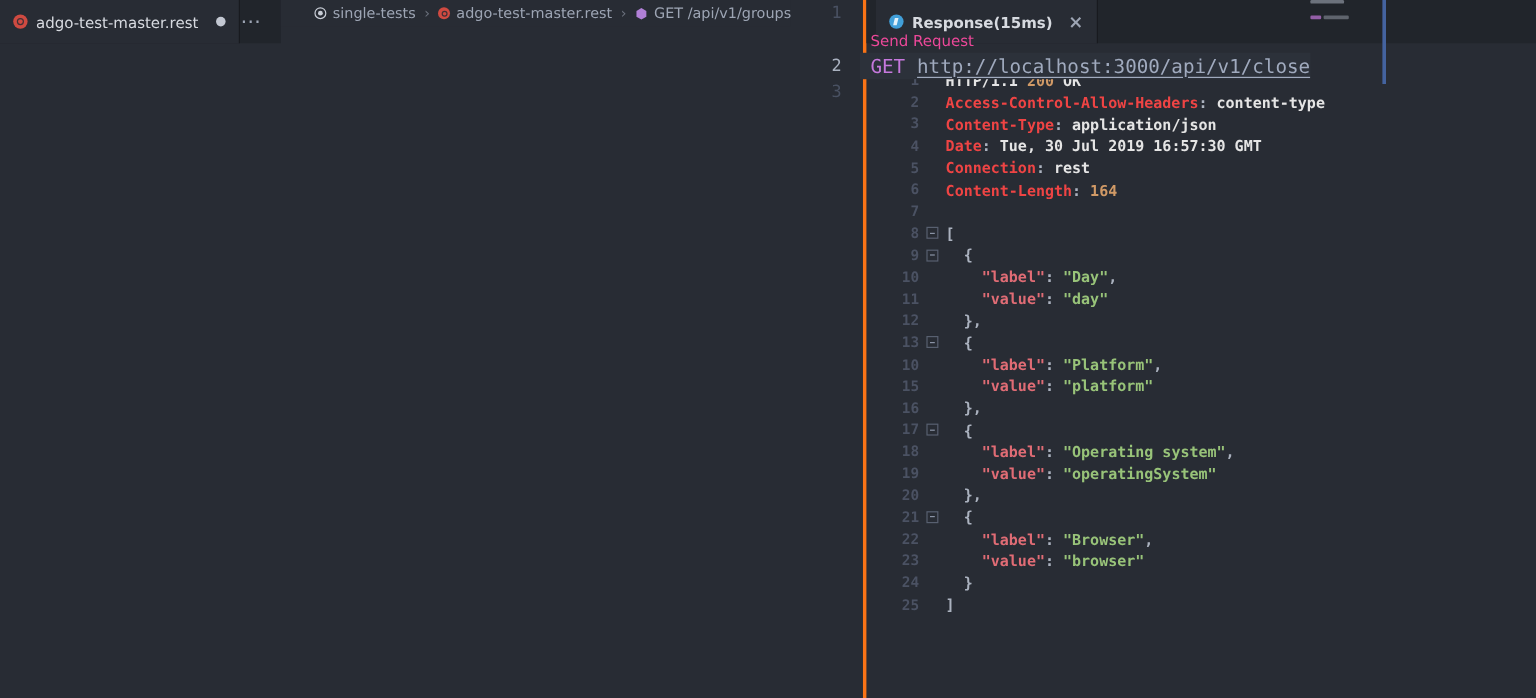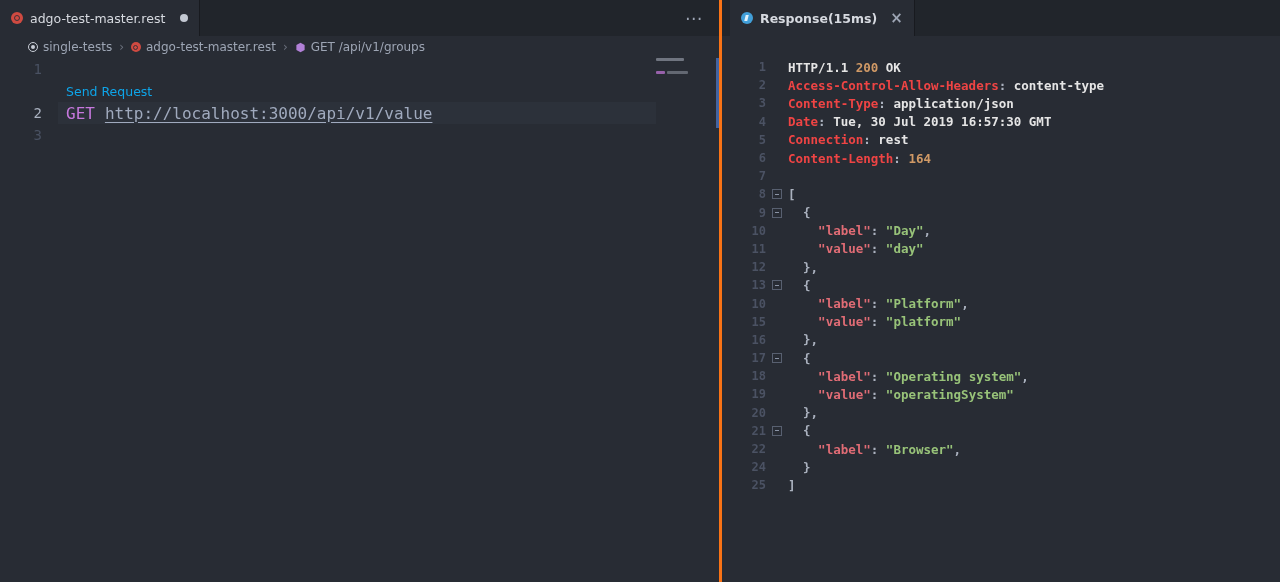--- a/index.html
+++ b/index.html
@@ -6,21 +6,21 @@
   html, body { margin: 0; padding: 0; }
   body {
     width: 1280px; height: 582px;
     background: #282c34;
     overflow: hidden;
     font-family: "DejaVu Sans", "Liberation Sans", sans-serif;
   }
   .window { display: flex; width: 1280px; height: 582px; }
 
   
-  .left-pane  { width: 719px; flex: none; display: flex; flex-direction: column; background: #282c34; position: relative; }
+  .left-pane  { width: 719px; flex: none; display: flex; flex-direction: row; background: #282c34; position: relative; }
   .right-pane { flex: 1; border-left: 3px solid #f97316; display: flex; flex-direction: column; background: #282c34; font-weight: bold; }
 
   
   .tabbar { height: 36px; flex: none; background: #21252b; display: flex; align-items: stretch; }
   .tab {
     display: flex; align-items: center; gap: 7px;
     padding: 0 11px; background: #282c34;
     border-right: 1px solid #181a1f;
     font-size: 12.5px; color: #d7dae0; cursor: pointer;
   }
@@ -50,21 +50,21 @@
   .method-icon { flex: none; display: inline-flex; }
 
   
   .editor { flex: 1; position: relative; font-family: "DejaVu Sans Mono", "Liberation Mono", monospace; }
   .ed-lines { margin-right: 63px; }
   .ed-row { display: flex; align-items: center; height: 22px; font-size: 16px; color: #abb2bf; }
   .ed-row.current { background: linear-gradient(to right, rgba(0,0,0,0) 0 58px, #2c313a 58px 100%); }
   .ed-ln { width: 42px; flex: none; text-align: right; color: #495162; font-size: 14px; }
   .ed-row.current .ed-ln { color: #aab2c0; }
   .ed-code { padding-left: 24px; white-space: pre; display: flex; align-items: center; }
-  .lens-text { font-family: "DejaVu Sans", "Liberation Sans", sans-serif; font-size: 12.5px; color: #0ea5e9; cursor: pointer; }
+  .lens-text { font-family: "DejaVu Sans", "Liberation Sans", sans-serif; font-size: 12.5px; color: #ec4899; cursor: pointer; }
   .method { color: #c678dd; margin-right: 10px; }
   .url { color: #a0aabe; text-decoration: underline; text-underline-offset: 3px; cursor: pointer; }
 
   .minimap { position: absolute; top: 0; right: 7px; width: 56px; height: 100%; }
   .mm-mark { position: absolute; height: 3px; border-radius: 1px; }
   .mm-mark.m1 { top: 0;  left: 0;  width: 28px; background: rgba(171,178,191,0.55); }
   .mm-mark.m2 { top: 13px; left: 0;  width: 9px;  background: rgba(198,120,221,0.70); }
   .mm-mark.m3 { top: 13px; left: 11px; width: 21px; background: rgba(171,178,191,0.45); }
   .overview { position: absolute; top: 0; right: 0; width: 3px; height: 70px; background: #44639f; }
 
@@ -131,21 +131,21 @@
         <div class="ed-row">
           <span class="ed-ln">1</span>
           <span class="ed-code"></span>
         </div>
         <div class="ed-row lens">
           <span class="ed-ln"></span>
           <span class="ed-code"><span class="lens-text">Send Request</span></span>
         </div>
         <div class="ed-row current">
           <span class="ed-ln">2</span>
-          <span class="ed-code"><span class="method">GET</span><span class="url">http://localhost:3000/api/v1/value</span></span>
+          <span class="ed-code"><span class="method">GET</span><span class="url">http://localhost:3000/api/v1/close</span></span>
         </div>
         <div class="ed-row">
           <span class="ed-ln">3</span>
           <span class="ed-code"></span>
         </div>
       </div>
       <div class="minimap">
         <span class="mm-mark m1"></span>
         <span class="mm-mark m2"></span>
         <span class="mm-mark m3"></span>
@@ -270,20 +270,25 @@
             <span class="r-ln">21</span>
             <span class="r-fold has-fold"></span>
             <span class="r-code"><span class="tk-punct">  {</span></span>
           </div>
           <div class="r-row">
             <span class="r-ln">22</span>
             <span class="r-fold"></span>
             <span class="r-code"><span class="tk-punct">    </span><span class="tk-key">"label"</span><span class="tk-punct">: </span><span class="tk-string">"Browser"</span><span class="tk-punct">,</span></span>
           </div>
           <div class="r-row">
+            <span class="r-ln">23</span>
+            <span class="r-fold"></span>
+            <span class="r-code"><span class="tk-punct">    </span><span class="tk-key">"value"</span><span class="tk-punct">: </span><span class="tk-string">"browser"</span></span>
+          </div>
+          <div class="r-row">
             <span class="r-ln">24</span>
             <span class="r-fold"></span>
             <span class="r-code"><span class="tk-punct">  }</span></span>
           </div>
           <div class="r-row">
             <span class="r-ln">25</span>
             <span class="r-fold"></span>
             <span class="r-code"><span class="tk-punct">]</span></span>
           </div>
         </div>

